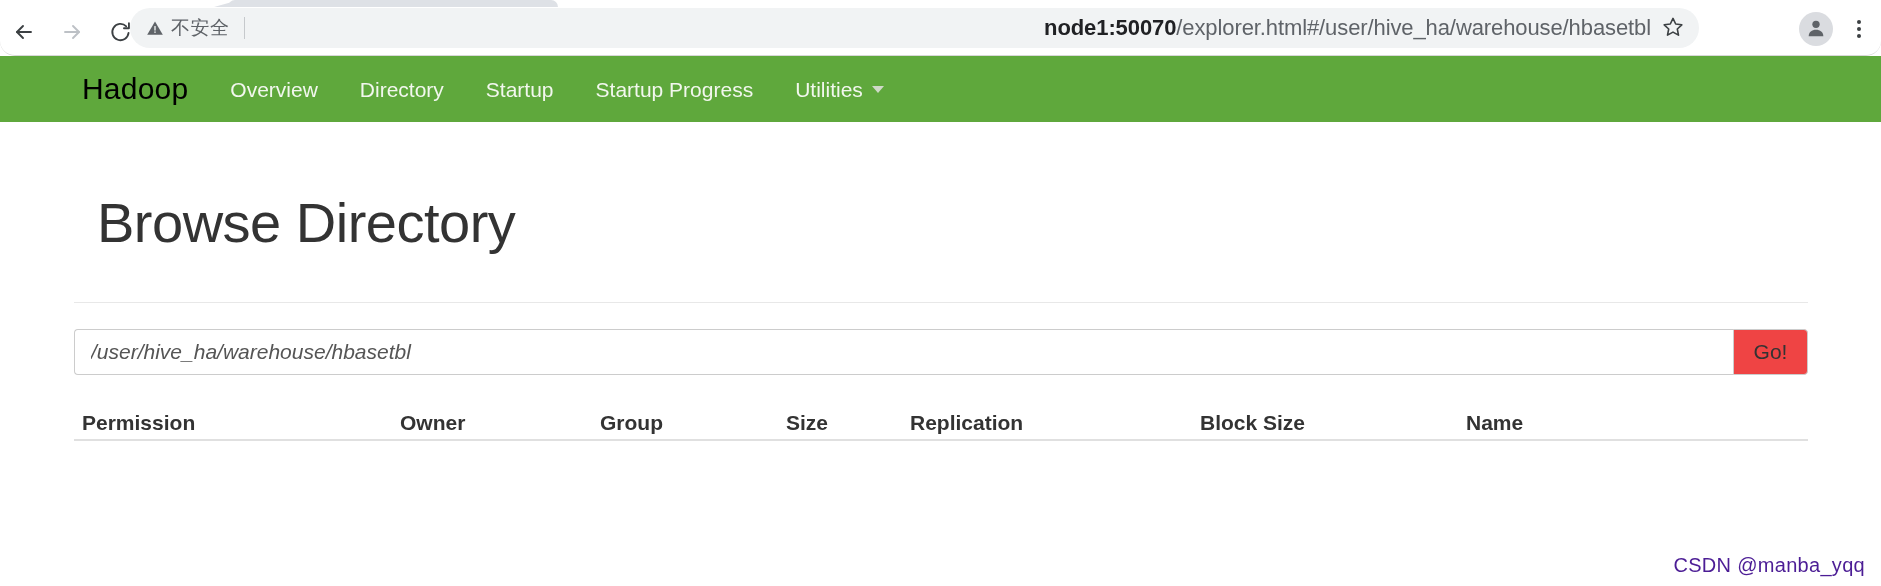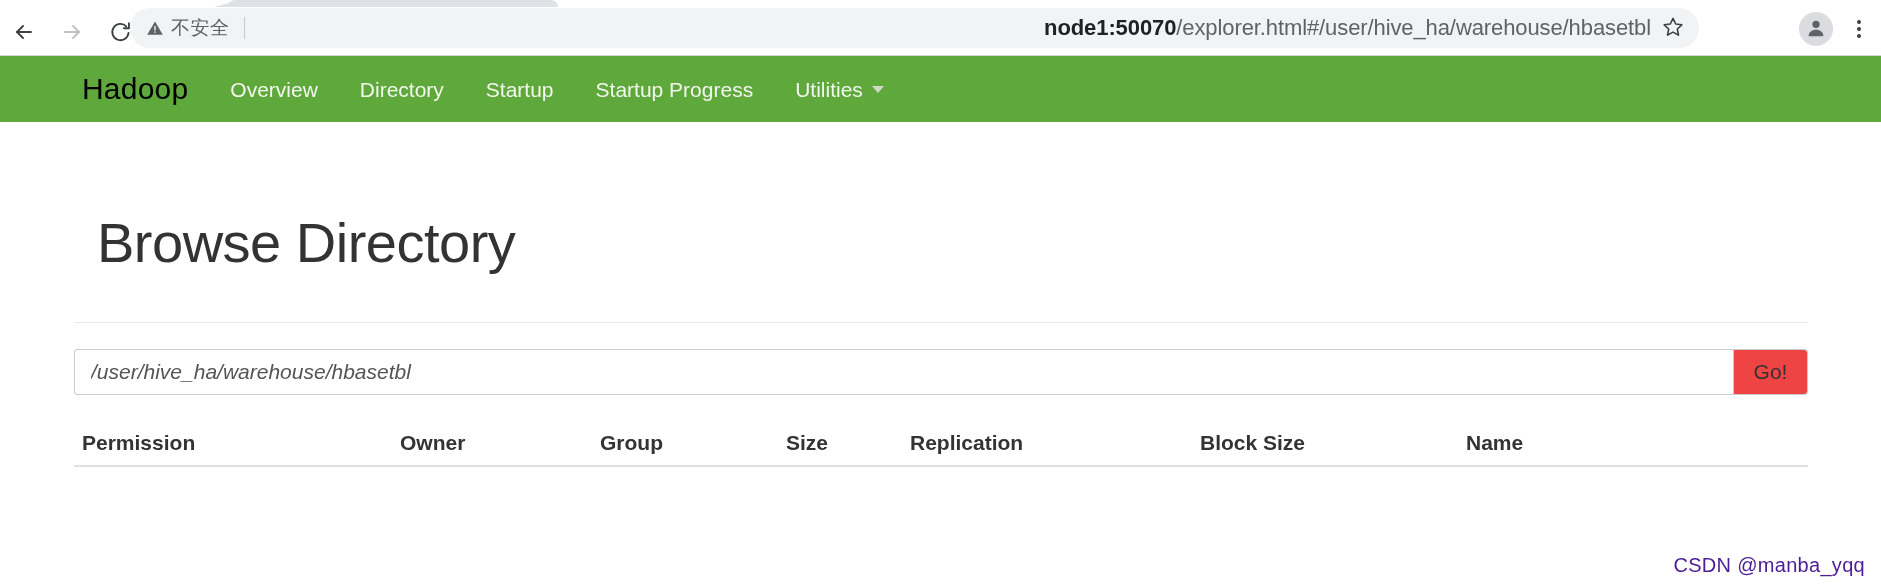--- a/index.html
+++ b/index.html
@@ -14,20 +14,21 @@
     font-family: "Liberation Sans", sans-serif;
   }
 
   
   #browser-chrome {
     position: relative;
     width: 1881px;
     height: 56px;
     background: #ffffff;
     border-bottom: 1px solid #d8d8d8;
+    border-radius: 15px;
   }
 
   
   #tab-strip {
     position: absolute;
     top: 0; left: 0;
     width: 1881px;
     height: 7px;
     background: #ffffff;
   }
@@ -201,21 +202,21 @@
     background: #ffffff;
   }
   #content-container {
     position: absolute;
     left: 97px;
     top: 0;
     width: 1711px;
   }
   #page-title {
     margin: 0;
-    padding-top: 93px;
+    padding-top: 73px;
     font-size: 56px;
     font-weight: normal;
     color: #333333;
     letter-spacing: -0.5px;
     line-height: 1;
   }
   #title-rule {
     margin: 51px 0 0 -23px;
     width: 1734px;
     height: 1px;
@@ -265,21 +266,21 @@
     margin: 28px 0 0 -23px;
     width: 1734px;
     border-collapse: collapse;
     table-layout: fixed;
   }
   #files-table thead th {
     text-align: left;
     font-size: 21px;
     font-weight: bold;
     color: #333333;
-    padding: 8px 8px 10px 8px;
+    padding: 8px 8px 4px 8px;
     border-bottom: 2px solid #e0e0e0;
     white-space: nowrap;
   }
   .col-permission { width: 318px; }
   .col-owner      { width: 200px; }
   .col-group      { width: 186px; }
   .col-size       { width: 124px; }
   .col-replication{ width: 290px; }
   .col-blocksize  { width: 266px; }
   .col-name       { width: 350px; }

